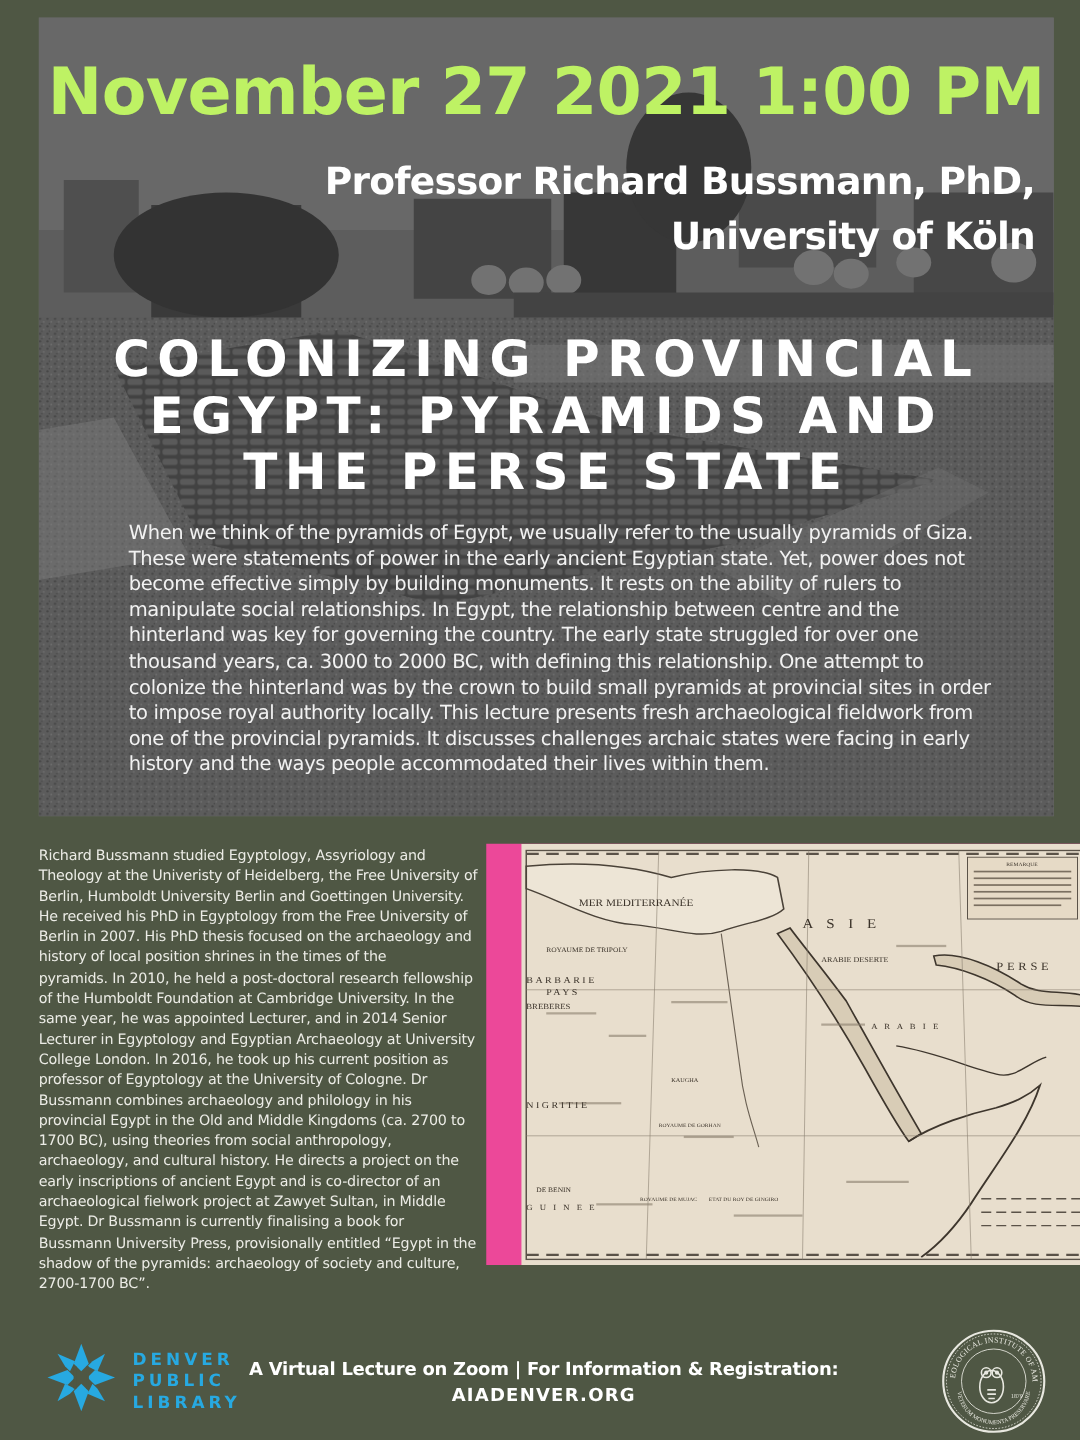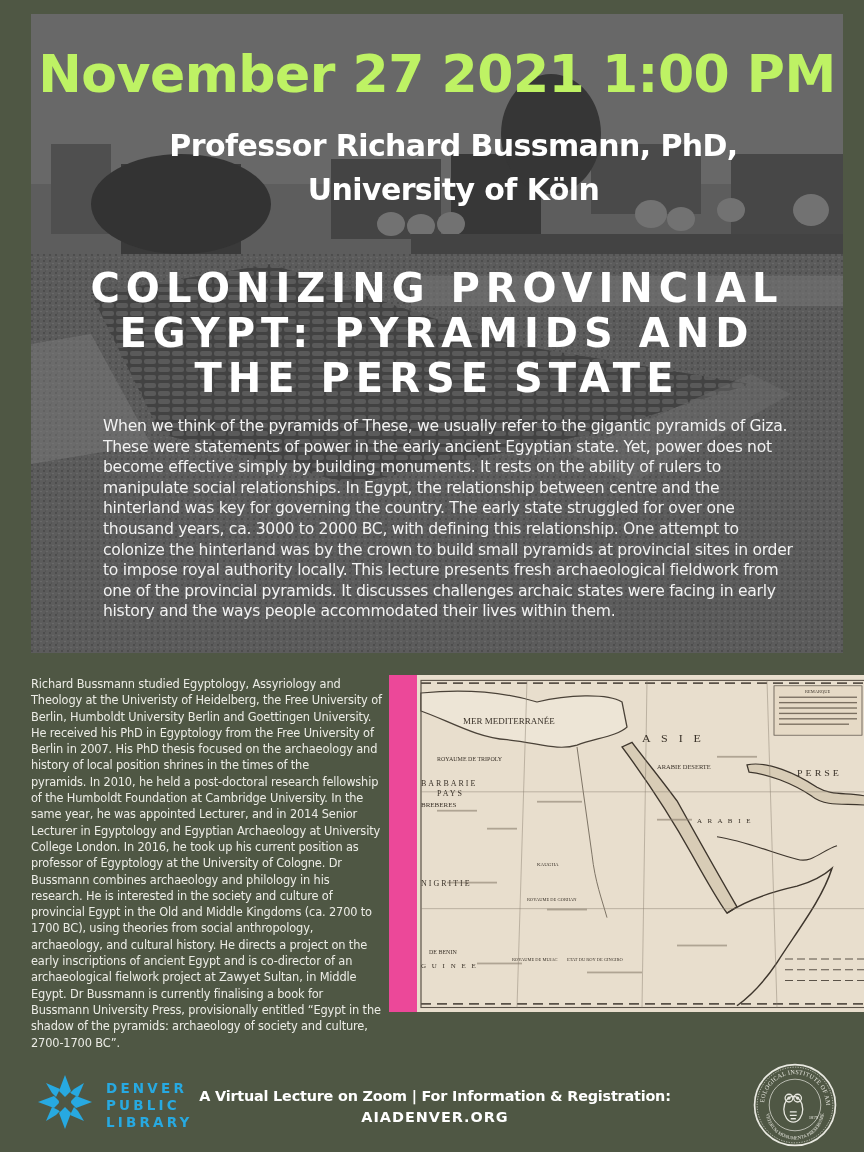--- a/index.html
+++ b/index.html
@@ -17,21 +17,21 @@
   }
   .hero svg.bg { position:absolute; left:0; top:0; width:100%; height:100%; }
   .date {
     position:absolute; left:0; right:0; top:30px;
     text-align:center; font-weight:bold; font-size:52px;
     letter-spacing:-0.5px; color:#bef264;
     font-family:"DejaVu Sans", sans-serif;
   }
   .speaker {
     position:absolute; left:0; right:15px; top:110px;
-    text-align:center; font-weight:bold; font-size:30px; line-height:44px;
+    text-align:right; font-weight:bold; font-size:30px; line-height:44px;
     color:#fff; font-family:"DejaVu Sans", sans-serif;
     letter-spacing:-0.6px;
     padding-left:48px;
   }
   .title {
     position:absolute; left:0; right:0; top:252px;
     text-align:center; font-weight:bold; font-size:40px; line-height:45px;
     letter-spacing:6px; color:#fff; font-family:"DejaVu Sans", sans-serif;
   }
   .abstract {
@@ -119,21 +119,21 @@
   <div class="speaker">
     <div>Professor Richard Bussmann, PhD,</div>
     <div>University of Köln</div>
   </div>
   <div class="title">
     <div>COLONIZING PROVINCIAL</div>
     <div>EGYPT: PYRAMIDS AND</div>
     <div>THE PERSE STATE</div>
   </div>
   <div class="abstract">
-    <div>When we think of the pyramids of These, we usually refer to the gigantic pyramids of Giza.</div>
+    <div>When we think of the pyramids of Egypt, we usually refer to the usually pyramids of Giza.</div>
     <div>These were statements of power in the early ancient Egyptian state. Yet, power does not</div>
     <div>become effective simply by building monuments. It rests on the ability of rulers to</div>
     <div>manipulate social relationships. In Egypt, the relationship between centre and the</div>
     <div>hinterland was key for governing the country. The early state struggled for over one</div>
     <div>thousand years, ca. 3000 to 2000 BC, with defining this relationship. One attempt to</div>
     <div>colonize the hinterland was by the crown to build small pyramids at provincial sites in order</div>
     <div>to impose royal authority locally. This lecture presents fresh archaeological fieldwork from</div>
     <div>one of the provincial pyramids. It discusses challenges archaic states were facing in early</div>
     <div>history and the ways people accommodated their lives within them.</div>
   </div>
@@ -146,21 +146,20 @@
   <div>He received his PhD in Egyptology from the Free University of</div>
   <div>Berlin in 2007. His PhD thesis focused on the archaeology and</div>
   <div>history of local position shrines in the times of the</div>
   <div>pyramids. In 2010, he held a post-doctoral research fellowship</div>
   <div>of the Humboldt Foundation at Cambridge University. In the</div>
   <div>same year, he was appointed Lecturer, and in 2014 Senior</div>
   <div>Lecturer in Egyptology and Egyptian Archaeology at University</div>
   <div>College London. In 2016, he took up his current position as</div>
   <div>professor of Egyptology at the University of Cologne. Dr</div>
   <div>Bussmann combines archaeology and philology in his</div>
-  <div>research. He is interested in the society and culture of</div>
   <div>provincial Egypt in the Old and Middle Kingdoms (ca. 2700 to</div>
   <div>1700 BC), using theories from social anthropology,</div>
   <div>archaeology, and cultural history. He directs a project on the</div>
   <div>early inscriptions of ancient Egypt and is co-director of an</div>
   <div>archaeological fielwork project at Zawyet Sultan, in Middle</div>
   <div>Egypt. Dr Bussmann is currently finalising a book for</div>
   <div>Bussmann University Press, provisionally entitled “Egypt in the</div>
   <div>shadow of the pyramids: archaeology of society and culture,</div>
   <div>2700-1700 BC”.</div>
 </div>

